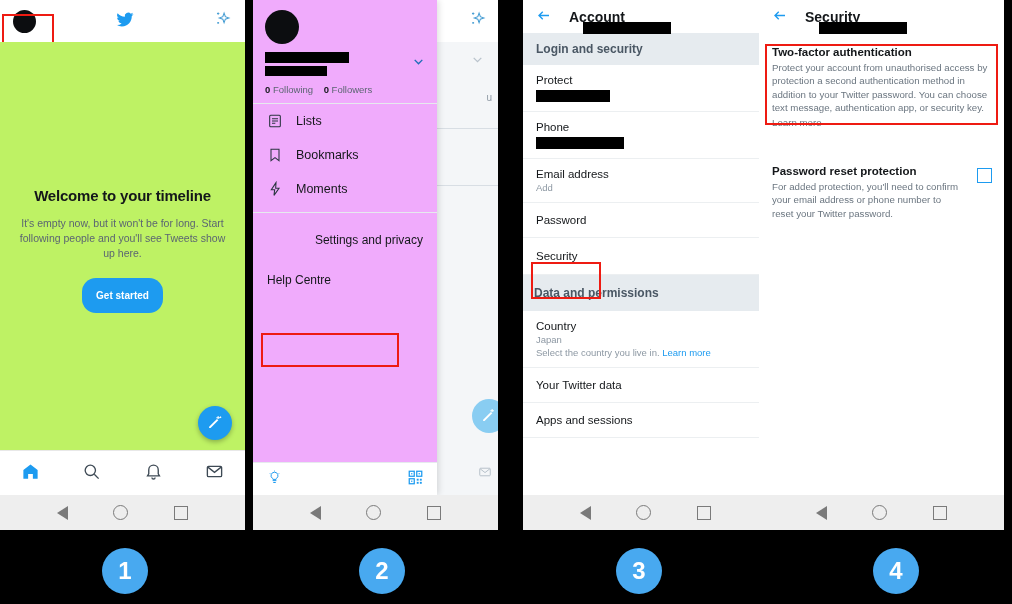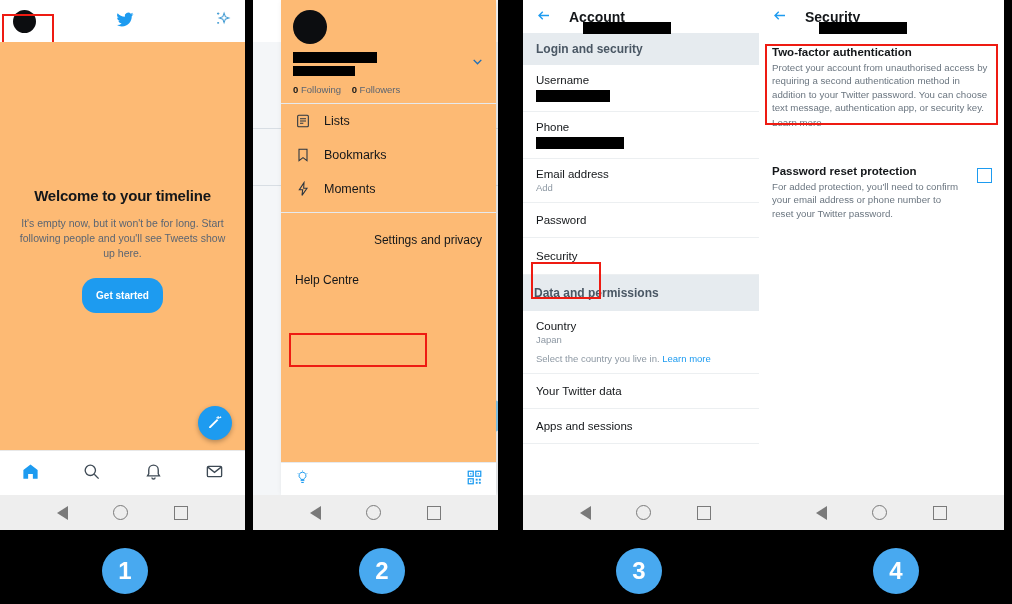--- a/index.html
+++ b/index.html
@@ -21,21 +21,21 @@
   .nav-home{width:13px;height:13px;border:1.6px solid #7a7a7a;border-radius:50%;}
   .nav-recent{width:12px;height:12px;border:1.6px solid #7a7a7a;}
 
   
   .tl-topbar{position:relative;height:42px;background:#fff;display:flex;align-items:center;
              justify-content:space-between;padding:0 13px;box-sizing:border-box;}
   .tl-avatar{width:23px;height:23px;border-radius:50%;background:#0c0d10;}
   .avatar-hl{position:absolute;left:2px;top:14px;width:52px;height:39px;border:2.5px solid #ee1b12;box-sizing:border-box;}
   .tl-bird{color:#1d9bf0;}
   .tl-spark{color:#4a9fd4;}
-  .tl-body{position:absolute;left:0;right:0;top:42px;bottom:44px;background:#fdba74;}
+  .tl-body{position:absolute;left:0;right:0;top:42px;bottom:44px;background:#bef264;}
   .tl-empty{position:absolute;left:0;right:0;top:145px;text-align:center;padding:0 14px;box-sizing:border-box;}
   .tl-empty h2{margin:0 0 12px;font-size:15px;font-weight:bold;color:#14171a;letter-spacing:-.2px;}
   .tl-empty p{margin:0 0 16px;font-size:10.5px;line-height:1.45;color:#5b6572;}
   .tl-btn{display:inline-block;background:#1d9bf0;color:#fff;font-size:10px;font-weight:bold;
           padding:12px 14px;border-radius:14px;}
   .fab{position:absolute;right:13px;bottom:55px;width:34px;height:34px;border-radius:50%;background:#1d9bf0;
        display:flex;align-items:center;justify-content:center;box-shadow:0 2px 5px rgba(0,0,0,.28);}
   .tl-tabbar{position:absolute;left:0;right:0;bottom:0;height:44px;background:#fff;border-top:1px solid #e8e8e8;
              display:flex;align-items:center;justify-content:space-around;}
   .tl-tabbar .ic{color:#3e4a55;}
@@ -44,21 +44,21 @@
   
   .behind{position:absolute;inset:0;background:#e6ebef;opacity:.45;}
   .behind-top{position:absolute;left:0;right:0;top:0;height:42px;background:#fff;display:flex;
               align-items:center;justify-content:flex-end;padding-right:11px;box-sizing:border-box;}
   .behind-txt{position:absolute;right:6px;top:92px;font-size:10px;color:#8f9aa5;}
   .behind-chev{position:absolute;right:14px;top:52px;color:#b9c3cc;}
   .behind-fab{position:absolute;right:-8px;bottom:62px;width:34px;height:34px;border-radius:50%;background:#89cdf2;
               display:flex;align-items:center;justify-content:center;}
   .behind-line{position:absolute;left:0;right:0;height:1px;background:#d8dee4;}
   .behind-mail{position:absolute;right:6px;bottom:12px;color:#b6c0c9;}
-  .drawer{position:absolute;left:0;top:0;bottom:0;width:215px;background:#fdba74;box-shadow:2px 0 6px rgba(0,0,0,.12);margin-left:28px;}
+  .drawer{position:absolute;left:0;top:0;bottom:0;width:184px;background:#f0abfc;box-shadow:2px 0 6px rgba(0,0,0,.12);}
   .dw-head{padding:10px 12px 8px;}
   .dw-av{width:34px;height:34px;border-radius:50%;background:#0c0d10;margin-bottom:8px;}
   .redact{background:#000;display:block;}
   .dw-name{width:84px;height:11px;margin-bottom:3px;}
   .dw-handle{width:62px;height:10px;margin-bottom:8px;}
   .dw-stats{font-size:9.5px;color:#5b6572;}
   .dw-stats b{color:#14171a;}
   .dw-chev{position:absolute;right:12px;top:54px;color:#1d6fb8;}
   .dw-sep{height:1px;background:#e6eaee;}
   .dw-item{display:flex;align-items:center;gap:13px;padding:9px 14px;font-size:12.5px;color:#14171a;}
@@ -302,21 +302,21 @@
               <path d="M20 12H4M10 6l-6 6 6 6"></path>
             </svg>
         </span>
         <span class="st-title">Account</span>
         <span class="st-sub-redact"></span>
       </div>
 
       <div class="sect">Login and security</div>
 
       <div class="row">
-        <div class="t">Username</div>
+        <div class="t">Protect</div>
         <div class="rd" style="width:74px;"></div>
       </div>
       <div class="row">
         <div class="t">Phone</div>
         <div class="rd" style="width:88px;"></div>
       </div>
       <div class="row">
         <div class="t">Email address</div>
         <div class="s">Add</div>
       </div>
@@ -326,21 +326,21 @@
       <div class="row" style="padding:12px 13px;">
         <div class="t">Security</div>
       </div>
       <div class="hl-box sec-hl"></div>
 
       <div class="sect" style="padding:11px 11px;">Data and permissions</div>
 
       <div class="row">
         <div class="t">Country</div>
         <div class="s">Japan</div>
-        <div class="s" style="margin-top:8px;">
+        <div class="s" style="margin-top:2px;">
           <span>Select the country you live in.</span>
           <span class="link">Learn more</span>
         </div>
       </div>
       <div class="row" style="padding:11px 13px;">
         <div class="t">Your Twitter data</div>
       </div>
       <div class="row" style="padding:11px 13px;">
         <div class="t">Apps and sessions</div>
       </div>
@@ -362,21 +362,21 @@
               <path d="M20 12H4M10 6l-6 6 6 6"></path>
             </svg>
         </span>
         <span class="st-title">Security</span>
         <span class="st-sub-redact"></span>
       </div>
 
       <div class="p4-body">
         <div class="p4-row" style="padding-top:13px;">
           <div class="t">Two-factor authentication</div>
-          <div class="d">Protect your account from unauthorised access by requiring a second authentication method in addition to your Twitter password. You can choose text message, authentication app, or security key.</div>
+          <div class="d">Protect your account from unauthorised access by protection a second authentication method in addition to your Twitter password. You can choose text message, authentication app, or security key.</div>
           <div class="d link" style="margin-top:1px;">Learn more</div>
         </div>
 
         <div class="p4-row" style="margin-top:14px;">
           <div class="t">Password reset protection</div>
           <div class="d" style="padding-right:30px;">For added protection, you'll need to confirm your email address or phone number to reset your Twitter password.</div>
           <span class="cbx"></span>
         </div>
       </div>
 

